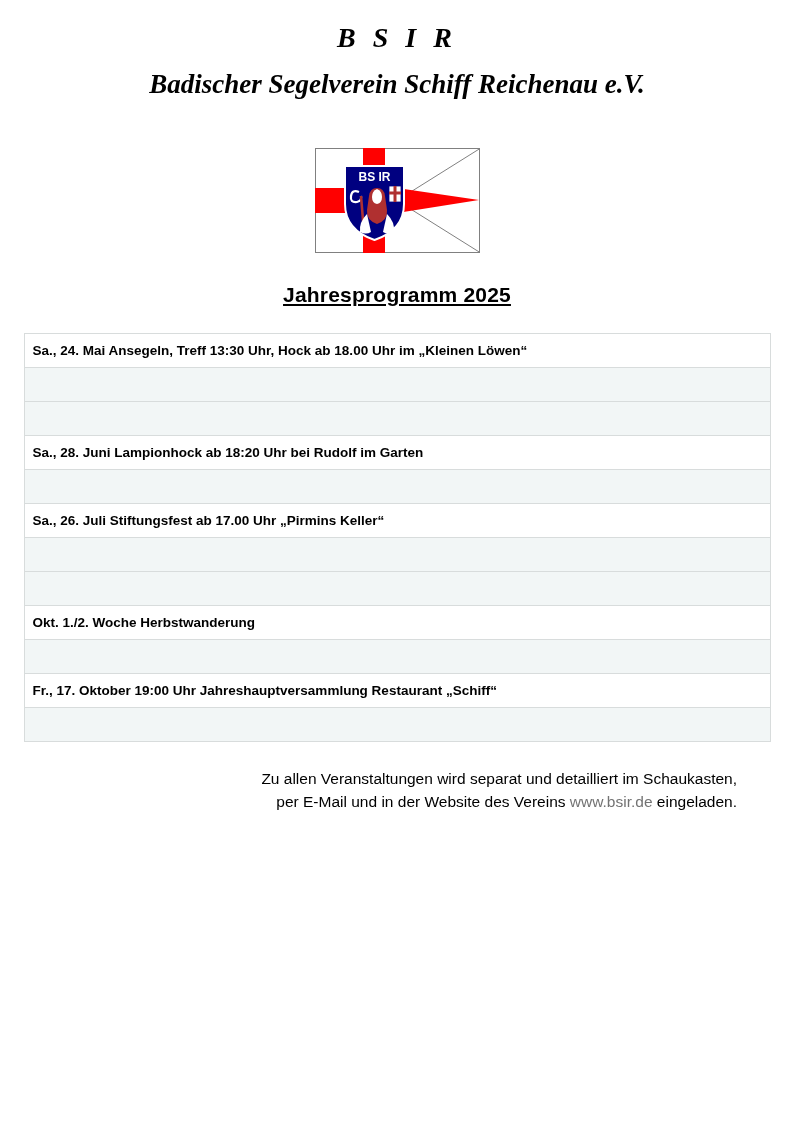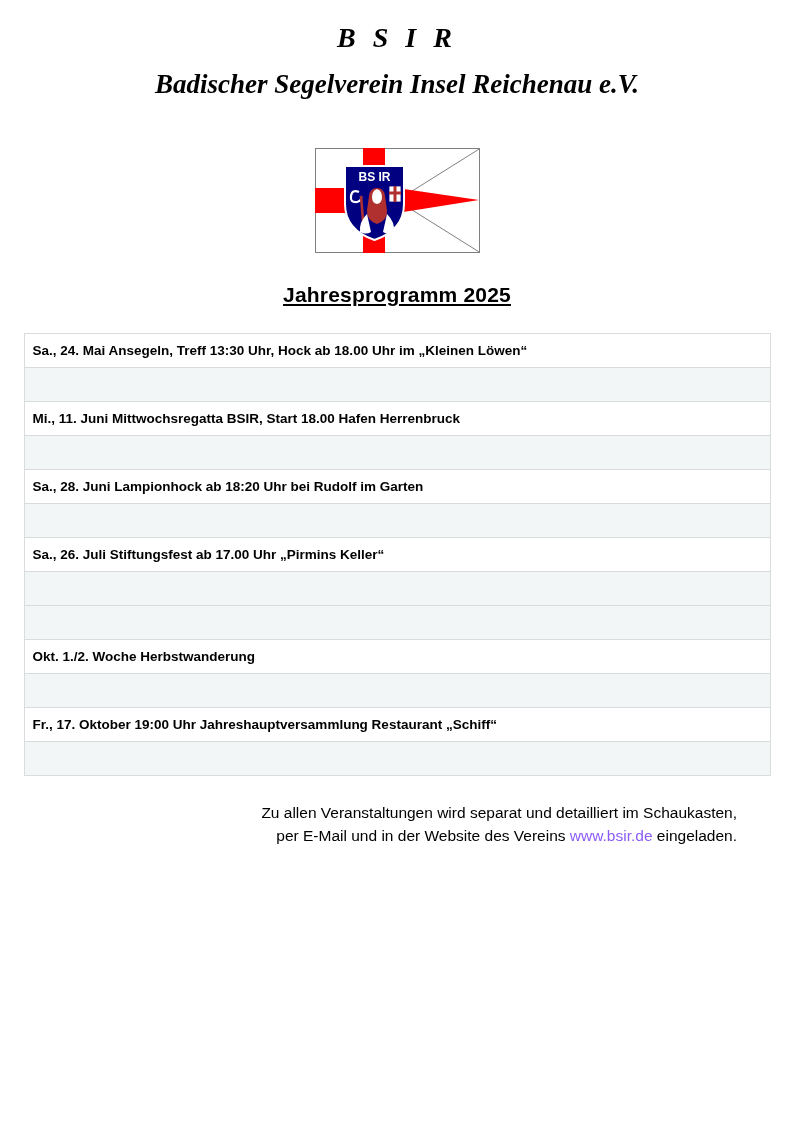--- a/index.html
+++ b/index.html
@@ -92,30 +92,30 @@
   
   .footer-note {
     text-align: right;
     margin: 26px auto 0 auto;
     width: 680px;
     font-size: 15.5px;
     line-height: 1.45;
     font-weight: normal;
   }
   .footer-note .link {
-    color: #8b5cf6;
+    color: #737373;
     text-decoration: none;
   }
 </style>
 </head>
 <body>
 
 <div class="doc-header">
   <div class="club-abbr">B S I R</div>
-  <div class="club-name">Badischer Segelverein Insel Reichenau e.V.</div>
+  <div class="club-name">Badischer Segelverein Schiff Reichenau e.V.</div>
 </div>
 
 <div class="logo-wrap">
   <svg width="165" height="105" viewBox="0 0 165 105">
 
     <rect x="0.5" y="0.5" width="164" height="104" fill="#ffffff" stroke="#808080" stroke-width="1"></rect>
 
     <line x1="165" y1="0.5" x2="82" y2="52.5" stroke="#808080" stroke-width="1"></line>
     <line x1="165" y1="104.5" x2="82" y2="52.5" stroke="#808080" stroke-width="1"></line>
 
@@ -148,23 +148,20 @@
 
 <div class="schedule-wrap">
   <table class="schedule">
     <tbody>
       <tr class="event-row">
         <td>Sa., 24. Mai  Ansegeln, Treff 13:30 Uhr, Hock ab 18.00 Uhr im „Kleinen Löwen“</td>
       </tr>
       <tr class="spacer-row">
         <td></td>
       </tr>
-      <tr class="event-row">
-        <td>Mi., 11. Juni  Mittwochsregatta BSIR, Start 18.00 Hafen Herrenbruck</td>
-      </tr>
       <tr class="spacer-row">
         <td></td>
       </tr>
       <tr class="event-row">
         <td>Sa., 28. Juni Lampionhock ab 18:20 Uhr bei Rudolf im Garten</td>
       </tr>
       <tr class="spacer-row">
         <td></td>
       </tr>
       <tr class="event-row">

